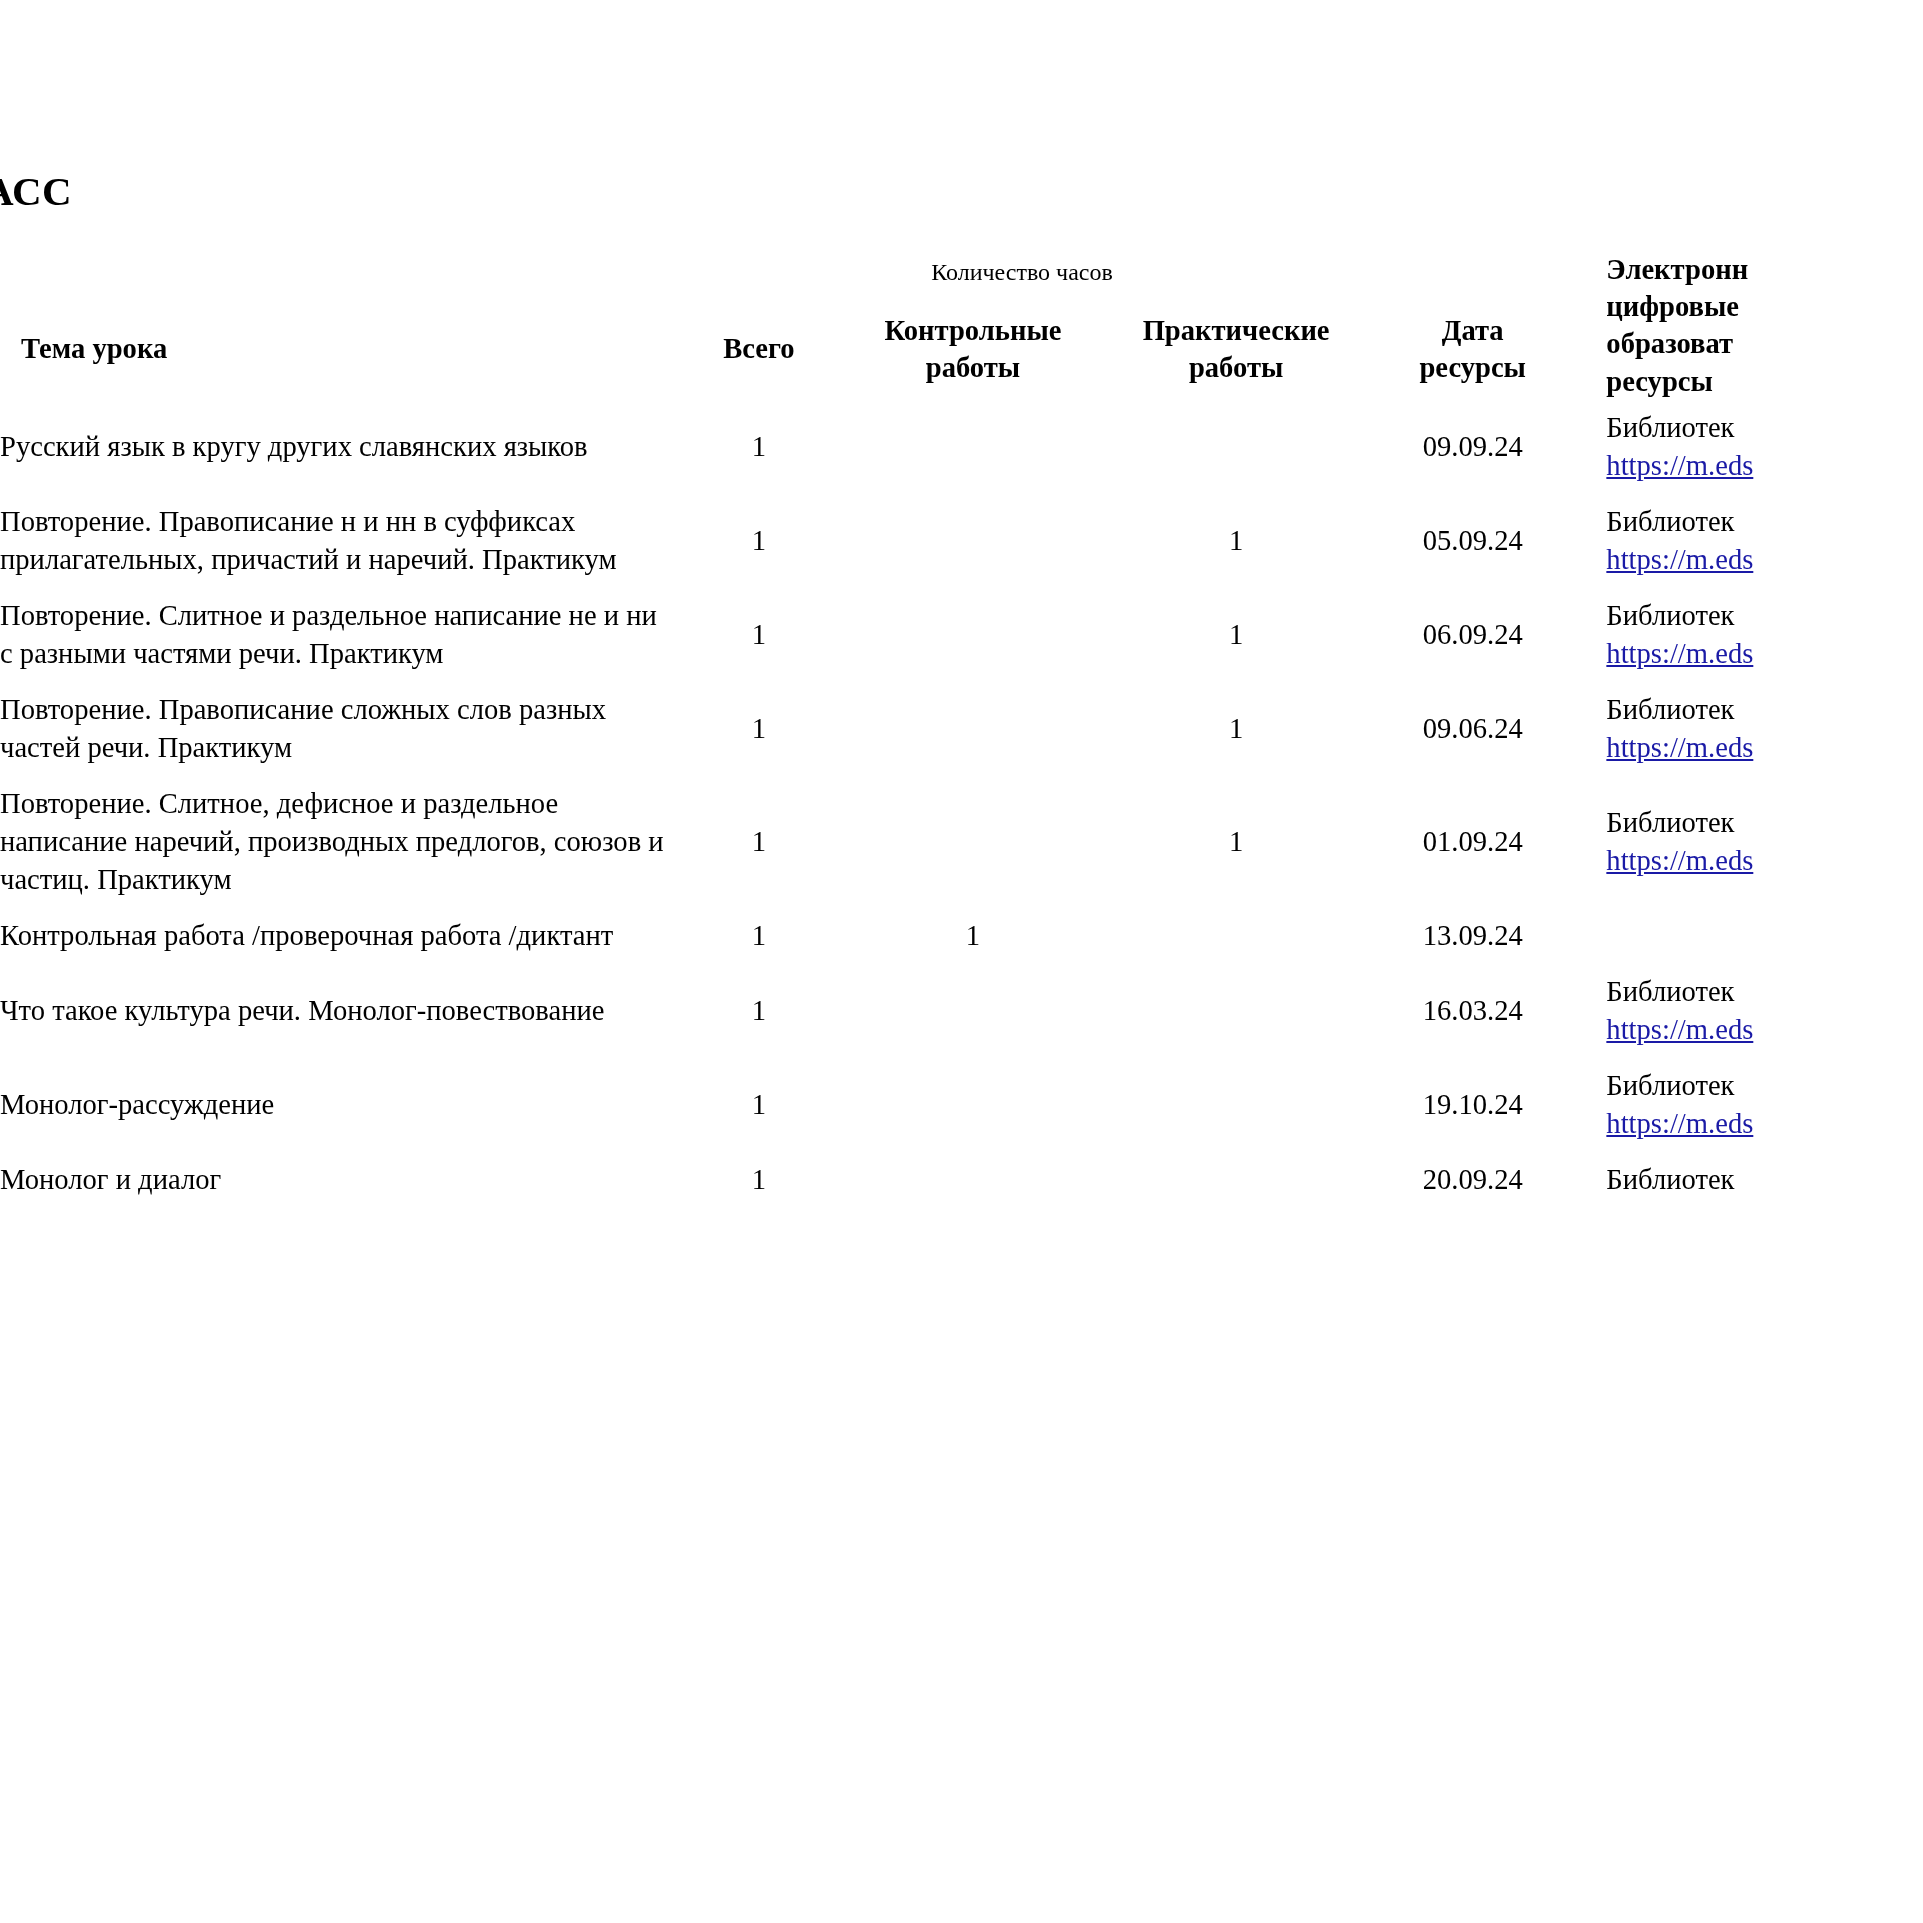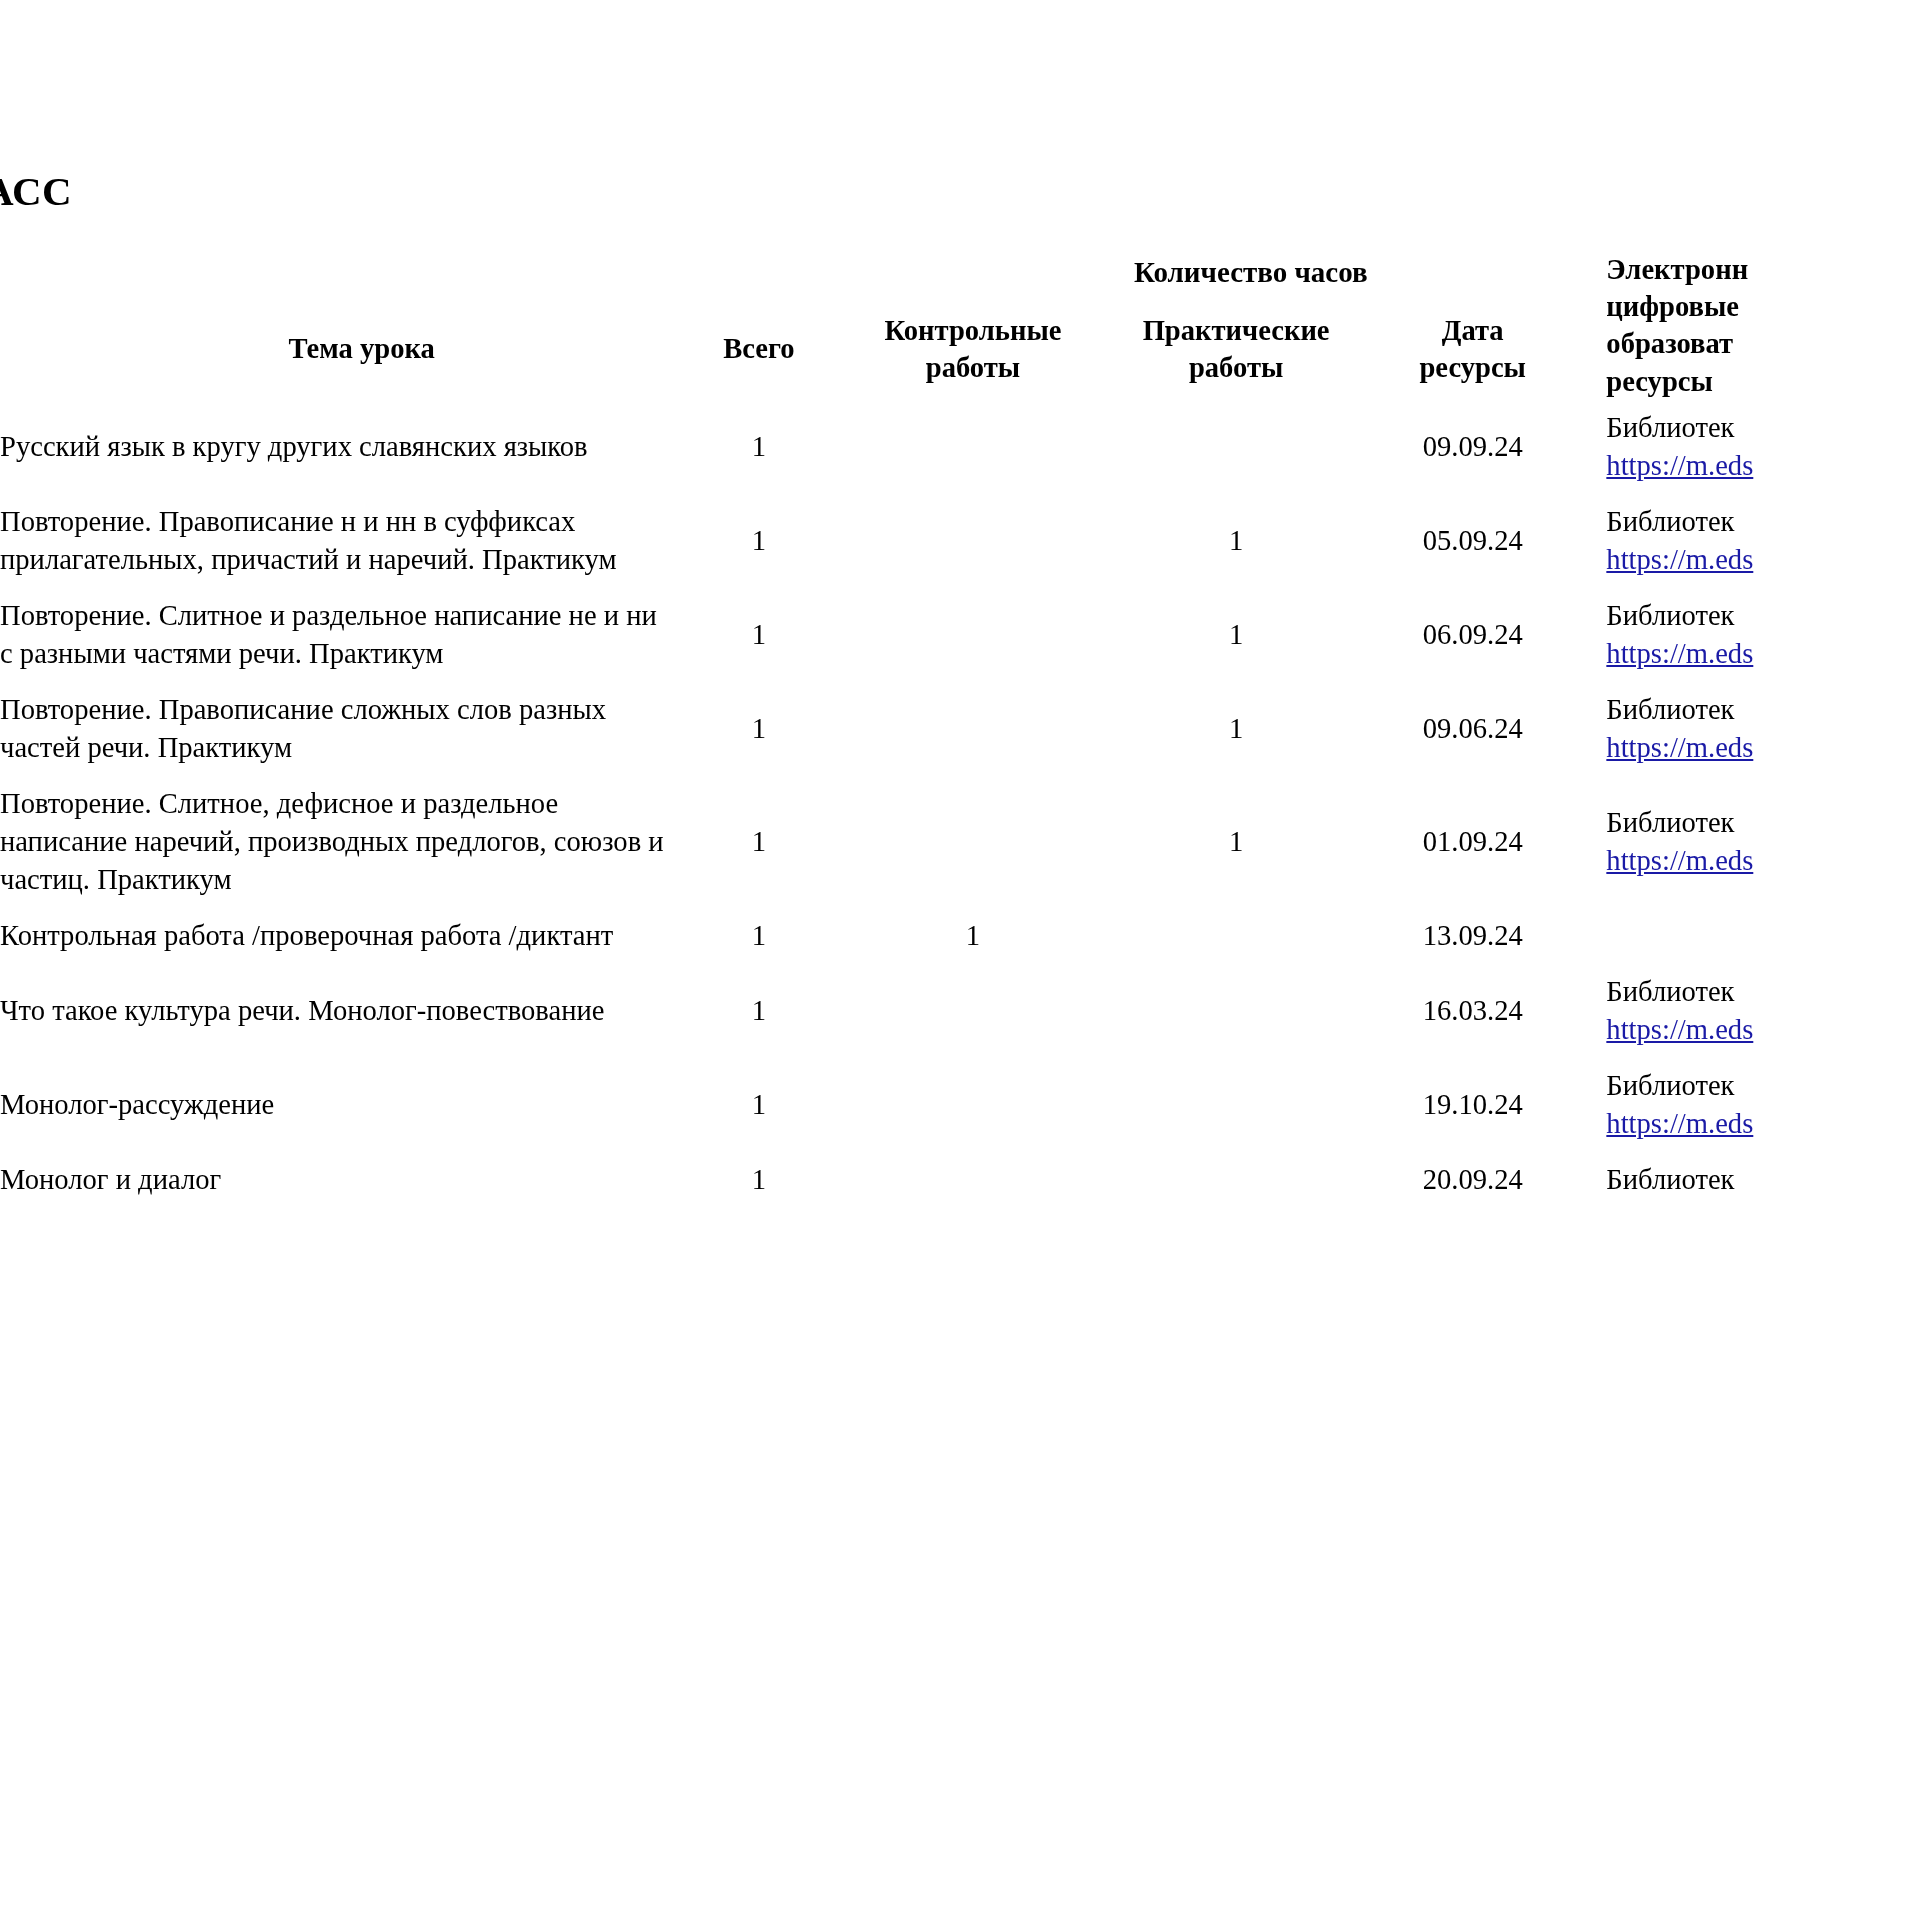--- a/index.html
+++ b/index.html
@@ -46,38 +46,38 @@
 
   .plan-table th,
   .plan-table td {
     border: none;
     padding: 0;
     vertical-align: middle;
   }
 
   
   .hdr-group {
-    font-size: 29px;
-    font-weight: bold;
-    text-align: right;
+    font-size: 24px;
+    font-weight: normal;
+    text-align: center;
     padding-left: 45px;
     vertical-align: top;
     padding-top: 3px;
     line-height: 1.22;
   }
   .hdr {
     font-size: 28.6px;
     font-weight: bold;
     text-align: center;
     line-height: 1.30;
     vertical-align: middle;
   }
   .hdr.topic {
-    text-align: center;
-    padding-left: 47px;
+    text-align: left;
+    padding-left: 21px;
   }
   .hdr.res {
     text-align: left;
     padding-left: 28.6px;
     vertical-align: top;
     padding-top: 3px;
   }
   .hdr-spacer { height: 50px; }
 
   

